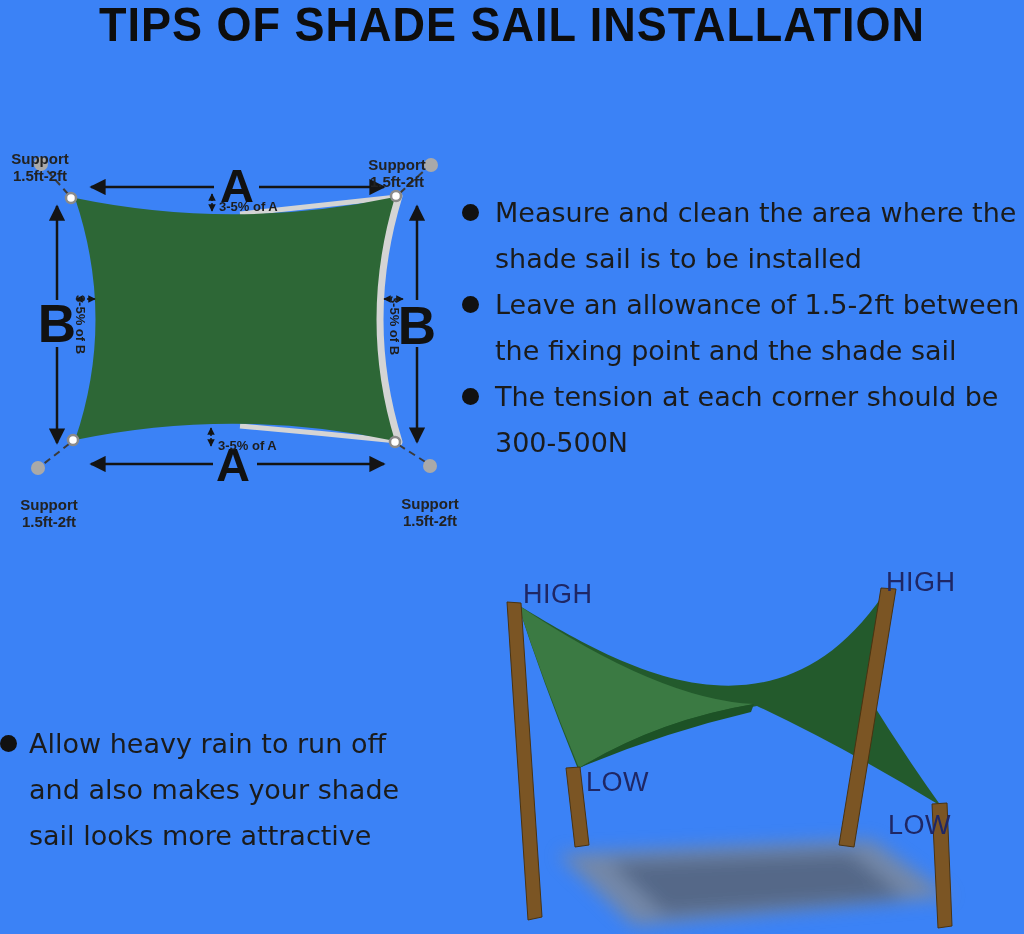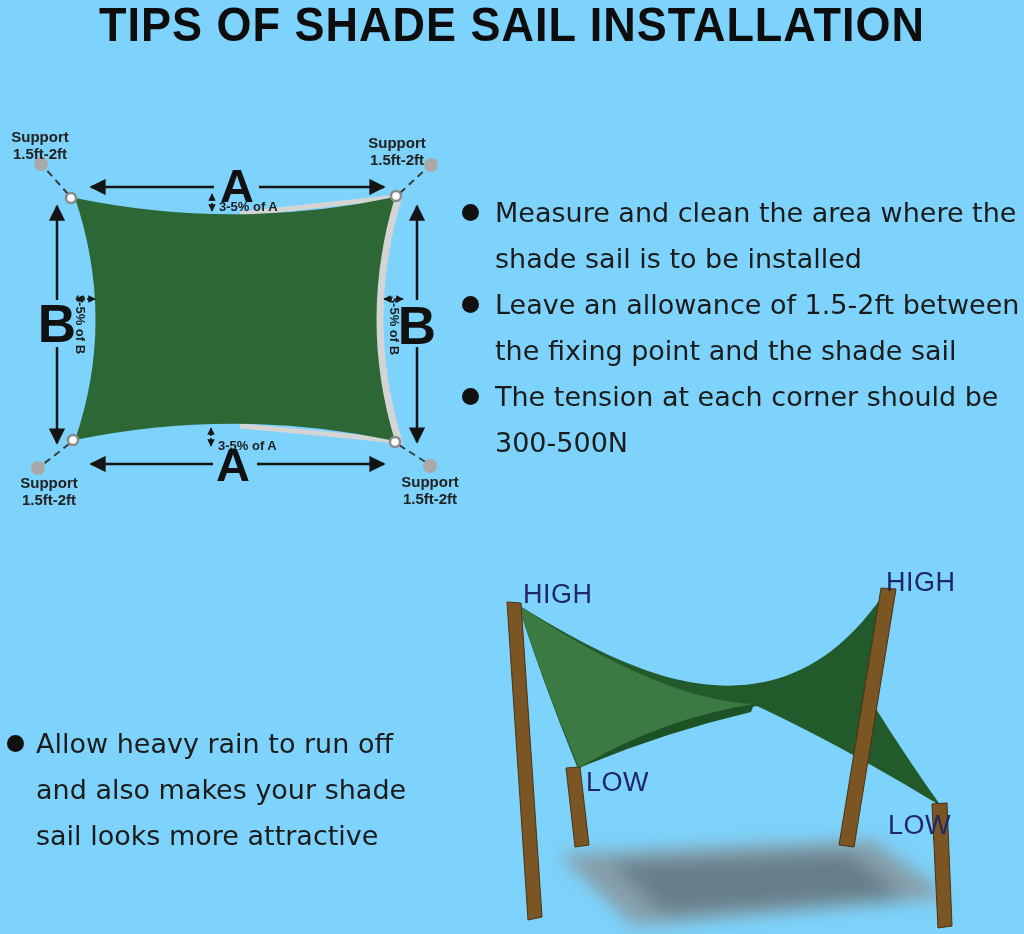--- a/index.html
+++ b/index.html
@@ -1,24 +1,24 @@
 <!DOCTYPE html>
 <html style="--sail_green: #2d6736; --sail_light: #3b7a43; --sail_dark: #235a2c; --sail_under: #1d5226; --trim_gray: #d4d4d4; --post_brown: #7b5524; --support_dot_gray: #a9a9a9; --label_navy: #1f2765; --text_black: #1b1b1b;"><head>
 <meta charset="utf-8">
 <style>
   html,body{margin:0;padding:0;background:#fff;}
-  #page{position:relative;width:1024px;height:934px;background:#7dd3fc;overflow:hidden;
+  #page{position:relative;width:1024px;height:934px;background:#3b82f6;overflow:hidden;
         font-family:"DejaVu Sans","Liberation Sans",sans-serif;color:var(--text_black,#1b1b1b);}
   svg{position:absolute;left:0;top:0;}
   .abs{position:absolute;}
   .title{left:0;top:0;width:1024px;text-align:center;font-family:"Liberation Sans",sans-serif;
          font-weight:bold;font-size:45px;line-height:48px;letter-spacing:1px;color:#0d0d0d;
          transform:scale(1,1.05);transform-origin:top center;}
   .support{font-family:"Liberation Sans",sans-serif;font-weight:bold;font-size:15px;line-height:17px;
-           color:#222;text-align:center;white-space:pre-line;width:70px;}
+           color:#222;text-align:center;white-space:pre-line;width:70px;margin-top:22px;}
   .dimletter{font-family:"Liberation Sans",sans-serif;font-weight:bold;color:#111;text-align:center;width:60px;}
   .dimA{font-size:47px;line-height:47px;}
   .dimB{font-size:53px;line-height:53px;}
   .sag{font-family:"Liberation Sans",sans-serif;font-weight:bold;font-size:13px;color:#1d1d1d;white-space:nowrap;}
   .sag-rot{width:80px;text-align:center;transform:rotate(90deg);transform-origin:center;}
   .bullet-item{font-size:27px;line-height:46px;white-space:pre-line;color:#1b1b1b;}
   .bullet-item::before{content:"";position:absolute;width:17px;height:17px;border-radius:50%;
                        background:#111;top:14px;}
   .right-item{width:540px;}
   .right-item::before{left:-33px;}
@@ -132,21 +132,21 @@
   <div class="abs sag sag-rot" style="left:40px;top:317px;">3-5% of B</div>
   <div class="abs sag sag-rot" style="left:354px;top:318px;">3-5% of B</div>
 
   <div class="abs bullet-item right-item" style="left:495px;top:190px;">Measure and clean the area where the
 shade sail is to be installed</div>
   <div class="abs bullet-item right-item" style="left:495px;top:282px;">Leave an allowance of 1.5-2ft between
 the fixing point and the shade sail</div>
   <div class="abs bullet-item right-item" style="left:495px;top:374px;">The tension at each corner should be
 300-500N</div>
 
-  <div class="abs bullet-item left-item" style="left:36px;top:721px;">Allow heavy rain to run off
+  <div class="abs bullet-item left-item" style="left:29px;top:721px;">Allow heavy rain to run off
 and also makes your shade
 sail looks more attractive</div>
 
   <div class="abs hl-label" style="left:523px;top:582px;">HIGH</div>
   <div class="abs hl-label" style="left:886px;top:570px;">HIGH</div>
   <div class="abs hl-label" style="left:586px;top:770px;">LOW</div>
   <div class="abs hl-label" style="left:888px;top:813px;">LOW</div>
 
 </div>
 

